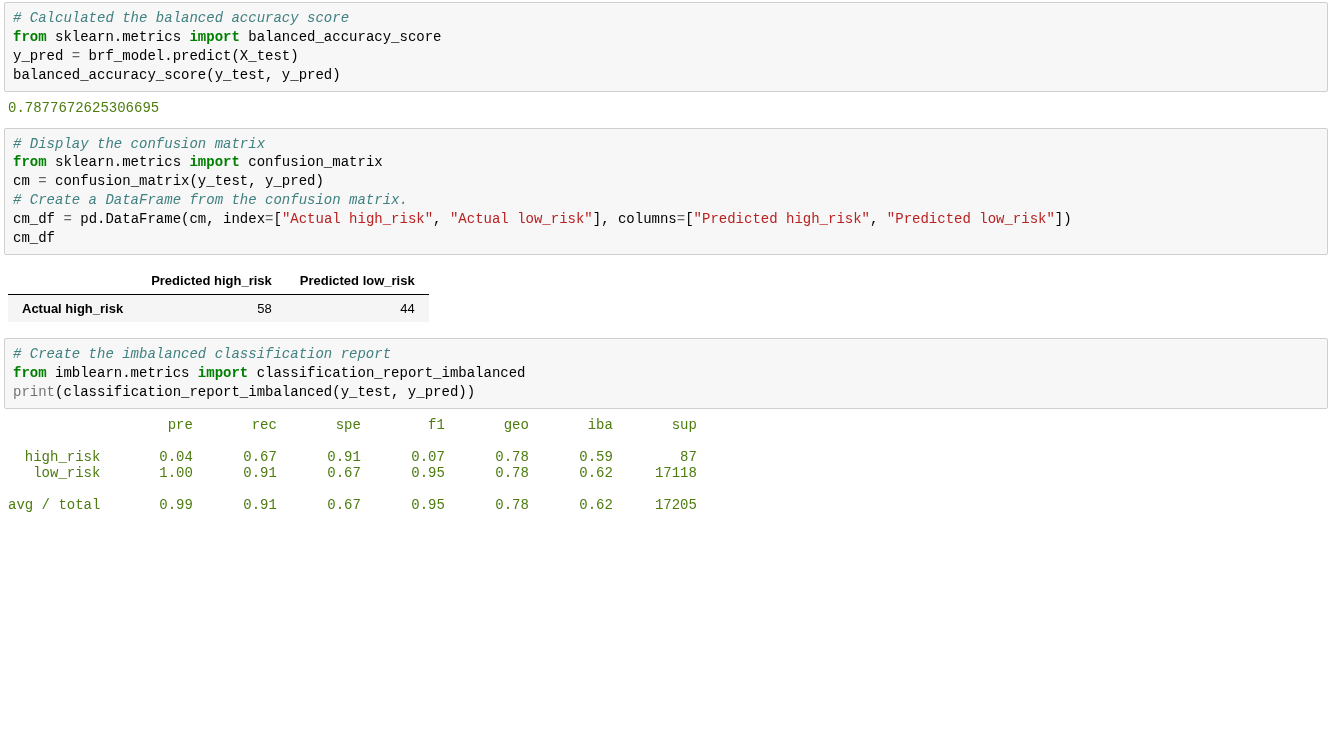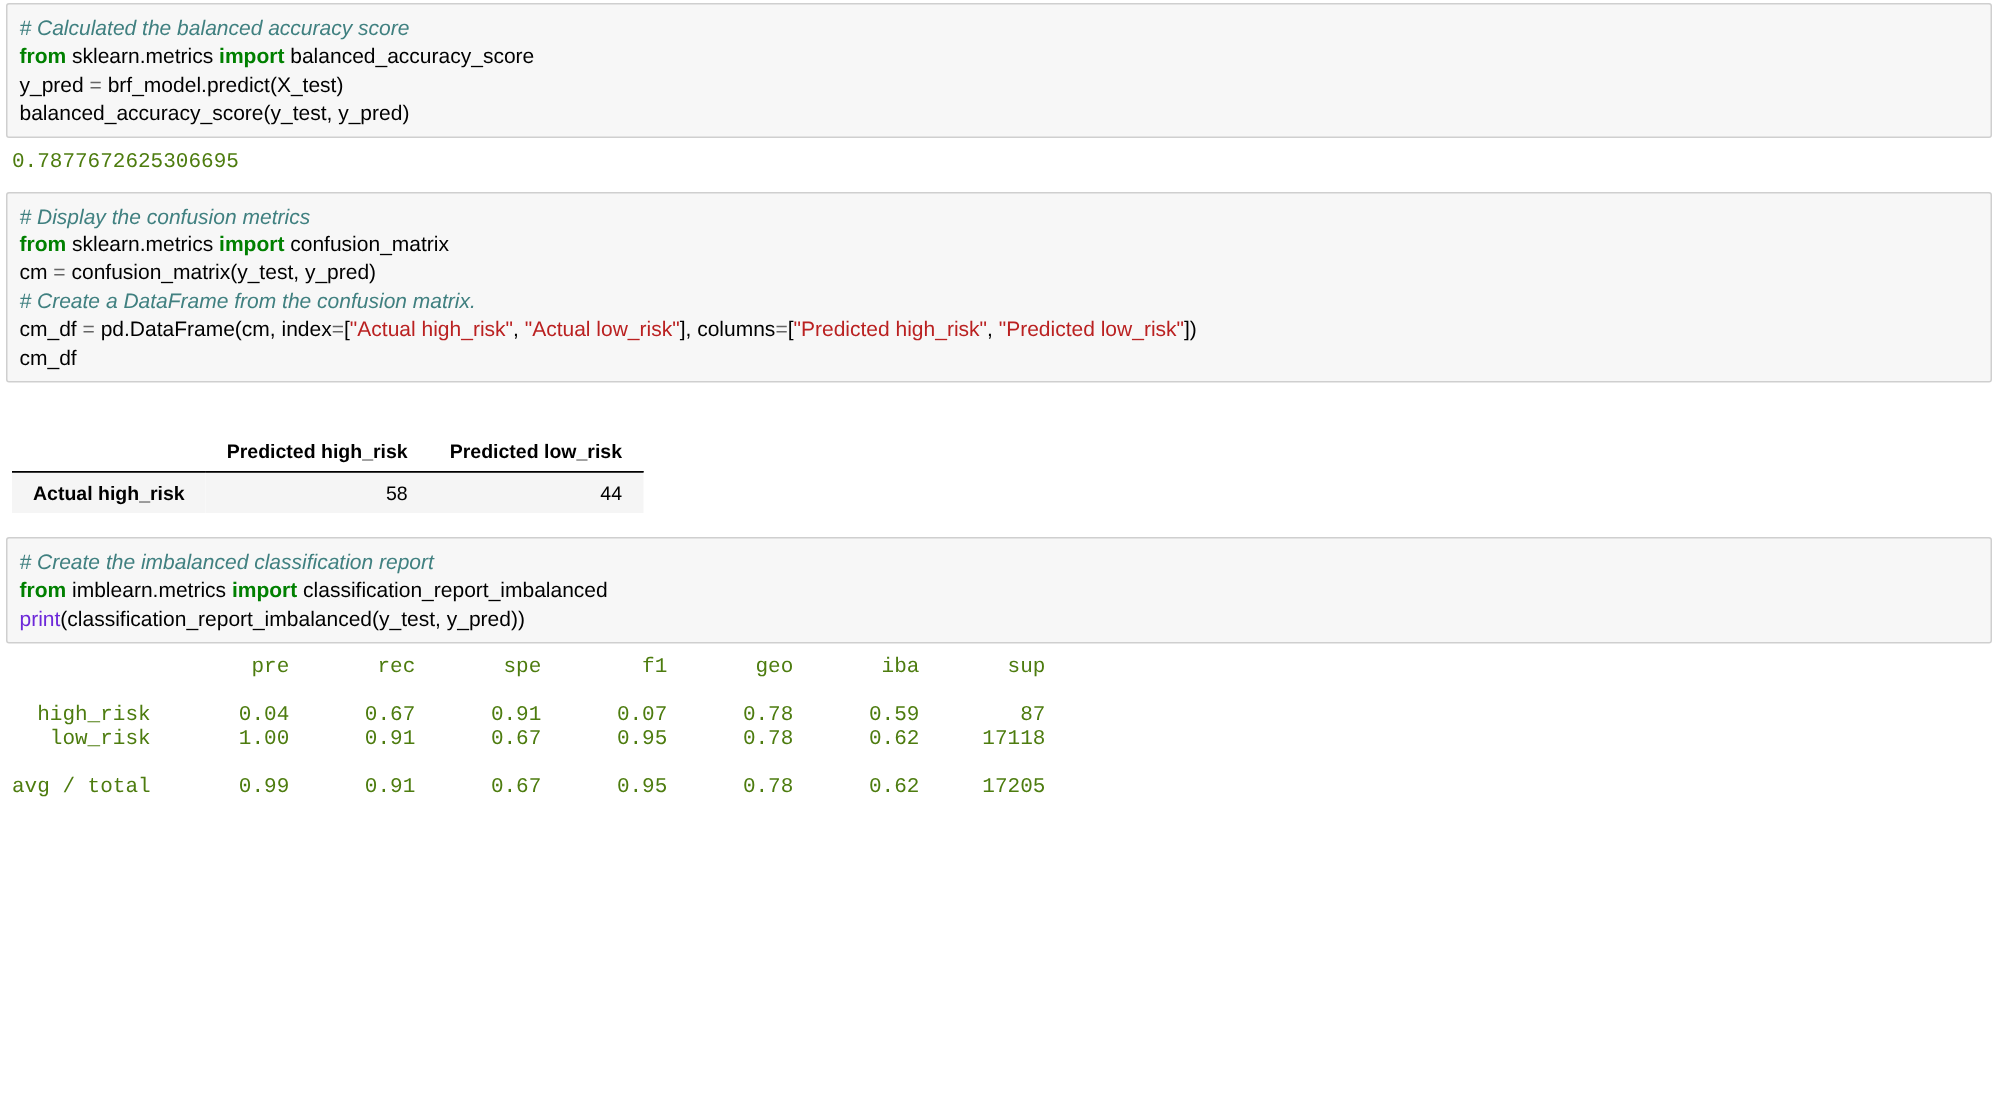--- a/index.html
+++ b/index.html
@@ -9,21 +9,21 @@
     font-family: "Segoe UI", Arial, sans-serif;
     font-size: 14px;
     color: #000;
   }
   .cell-input {
     background: #f7f7f7;
     border: 1px solid #cfcfcf;
     border-radius: 2px;
     padding: 6px 8px;
     margin: 2px 4px 4px 4px;
-    font-family: Liberation Sans, sans-serif;
+    font-family: Liberation Mono, monospace;
     font-size: 14px;
     line-height: 1.35;
     white-space: pre;
     overflow-x: auto;
     color: #000;
   }
   .cell-output {
     padding: 4px 8px 10px 8px;
     font-family: Consolas, "Courier New", monospace;
     font-size: 14px;
@@ -31,27 +31,26 @@
     white-space: pre;
   }
   .cell-output-html {
     padding: 8px 8px 14px 8px;
   }
   .cm { color: #408080; font-style: italic; }  
   .kw { color: #008000; font-weight: bold; }   
   .op { color: #666666; }                      
   .st { color: #ba2121; }                      
   .nm { color: #000; }                         
-  .bi { color: #6d28d9; }                      
+  .bi { color: #737373; }                      
 
   table.df {
     border-collapse: collapse;
     font-family: "Segoe UI", Arial, sans-serif;
     font-size: 13px;
-    margin-top: 20px;
   }
   table.df th, table.df td {
     padding: 6px 14px;
     text-align: right;
   }
   table.df thead th {
     border-bottom: 1px solid #000;
     font-weight: bold;
   }
   table.df thead th:first-child {
@@ -71,21 +70,21 @@
 </head>
 <body>
 
 <div class="cell-input"><span class="cm"># Calculated the balanced accuracy score</span>
 <span class="kw">from</span><span class="nm"> sklearn.metrics </span><span class="kw">import</span><span class="nm"> balanced_accuracy_score</span>
 <span class="nm">y_pred </span><span class="op">=</span><span class="nm"> brf_model.predict(X_test)</span>
 <span class="nm">balanced_accuracy_score(y_test, y_pred)</span></div>
 
 <div class="cell-output">0.7877672625306695</div>
 
-<div class="cell-input"><span class="cm"># Display the confusion metrics</span>
+<div class="cell-input"><span class="cm"># Display the confusion matrix</span>
 <span class="kw">from</span><span class="nm"> sklearn.metrics </span><span class="kw">import</span><span class="nm"> confusion_matrix</span>
 <span class="nm">cm </span><span class="op">=</span><span class="nm"> confusion_matrix(y_test, y_pred)</span>
 <span class="cm"># Create a DataFrame from the confusion matrix.</span>
 <span class="nm">cm_df </span><span class="op">=</span><span class="nm"> pd.DataFrame(cm, index</span><span class="op">=</span><span class="nm">[</span><span class="st">"Actual high_risk"</span><span class="nm">, </span><span class="st">"Actual low_risk"</span><span class="nm">], columns</span><span class="op">=</span><span class="nm">[</span><span class="st">"Predicted high_risk"</span><span class="nm">, </span><span class="st">"Predicted low_risk"</span><span class="nm">])</span>
 <span class="nm">cm_df</span></div>
 
 <div class="cell-output-html">
   <table class="df">
     <thead>
       <tr>

